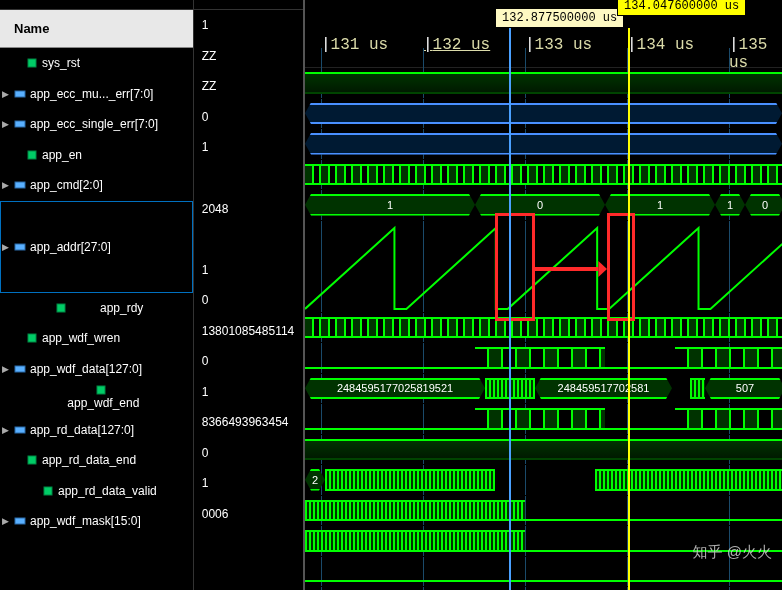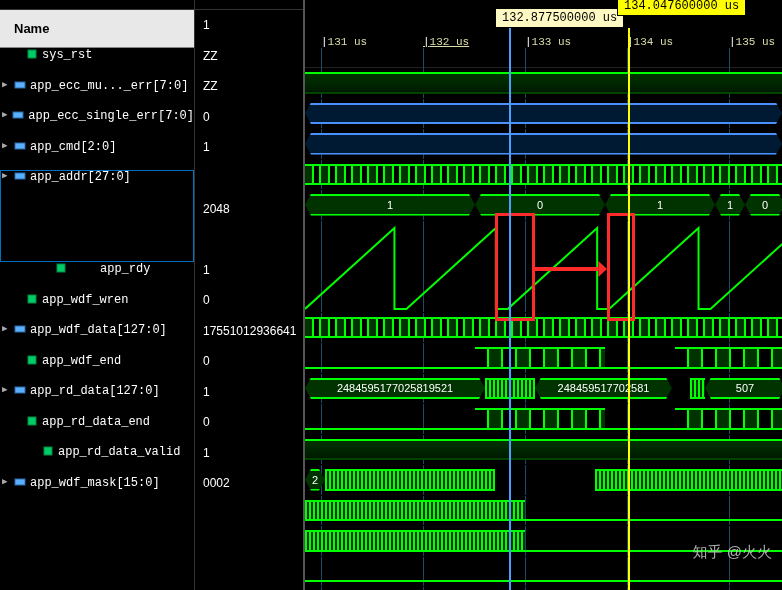--- a/index.html
+++ b/index.html
@@ -43,26 +43,26 @@
     display:flex;
     align-items:center;
   }
   .top-strip {
     height: 10px;
     background: #000;
     border-bottom: 1px solid #333;
   }
   .signal-row {
     display: flex;
+    align-items: center;
     height: 30.5px;
     padding-left: 4px;
     font-size: 12px;
     color: #fff;
     position: relative;
-    font-family: Liberation Mono, monospace;
   }
   .signal-row.tall {
     height: 92px;
   }
   .signal-row.selected {
     outline: 1px solid #0070c0;
     outline-offset: -1px;
   }
   .expand-icon {
     width: 10px;
@@ -121,21 +121,21 @@
     position: absolute;
     top: 36px;
     left: 0; right: 0;
     height: 32px;
     border-bottom: 1px solid #222;
   }
   .ruler-tick {
     position: absolute;
     top: 0;
     font-family: "Courier New", monospace;
-    font-size: 11px;
+    font-size: 16px;
     color: #dcdcaa;
   }
   
   .vgrid {
     position: absolute;
     top: 48px;
     bottom: 0;
     width: 1px;
     background: #1a4a6a;
   }
@@ -269,20 +269,29 @@
           </div>
           <div class="signal-row" style="padding-left: 2px;">
             <span class="expand-icon">▶</span>
             <span class="sig-icon">
               <svg viewBox="0 0 12 12">
                 <rect x="1" y="3" width="10" height="6" fill="#5ab0ff" stroke="#2a6aa8"></rect>
               </svg>
             </span>
             <span class="sig-label">app_ecc_single_err[7:0]</span>
           </div>
+          <div class="signal-row" style="padding-left: 14px;">
+            <span class="expand-icon"></span>
+            <span class="sig-icon">
+              <svg viewBox="0 0 12 12">
+                <rect x="2" y="2" width="8" height="8" fill="#00cc66" stroke="#008844"></rect>
+              </svg>
+            </span>
+            <span class="sig-label">app_en</span>
+          </div>
           <div class="signal-row" style="padding-left: 2px;">
             <span class="expand-icon">▶</span>
             <span class="sig-icon">
               <svg viewBox="0 0 12 12">
                 <rect x="1" y="3" width="10" height="6" fill="#5ab0ff" stroke="#2a6aa8"></rect>
               </svg>
             </span>
             <span class="sig-label">app_cmd[2:0]</span>
           </div>
           <div class="signal-row tall selected" style="padding-left: 2px;">
@@ -314,21 +323,21 @@
           </div>
           <div class="signal-row" style="padding-left: 2px;">
             <span class="expand-icon">▶</span>
             <span class="sig-icon">
               <svg viewBox="0 0 12 12">
                 <rect x="1" y="3" width="10" height="6" fill="#5ab0ff" stroke="#2a6aa8"></rect>
               </svg>
             </span>
             <span class="sig-label">app_wdf_data[127:0]</span>
           </div>
-          <div class="signal-row" style="padding-left: 14px;">
+          <div class="signal-row" style="padding-left: 14px; flex-direction: column;">
             <span class="expand-icon"></span>
             <span class="sig-icon">
               <svg viewBox="0 0 12 12">
                 <rect x="2" y="2" width="8" height="8" fill="#00cc66" stroke="#008844"></rect>
               </svg>
             </span>
             <span class="sig-label">app_wdf_end</span>
           </div>
           <div class="signal-row" style="padding-left: 2px;">
             <span class="expand-icon">▶</span>
@@ -372,26 +381,27 @@
       <div class="top-strip"></div>
       <div id="value-rows">
           <div class="value-cell">1</div>
           <div class="value-cell">ZZ</div>
           <div class="value-cell">ZZ</div>
           <div class="value-cell">0</div>
           <div class="value-cell">1</div>
           <div class="value-cell tall selected">2048</div>
           <div class="value-cell">1</div>
           <div class="value-cell">0</div>
-          <div class="value-cell">17551012936641</div>
+          <div class="value-cell">13801085485114</div>
           <div class="value-cell">0</div>
           <div class="value-cell">1</div>
+          <div class="value-cell">8366493963454</div>
           <div class="value-cell">0</div>
           <div class="value-cell">1</div>
-          <div class="value-cell">0002</div>
+          <div class="value-cell">0006</div>
         </div>
     </div>
   </div>
 
   <div class="wave-panel">
     <div class="cursor-labels">
       <div class="cursor-label blue" style="left:190px">132.877500000 us</div>
       <div class="cursor-label yellow" style="left:312px">134.047600000 us</div>
     </div>
 

